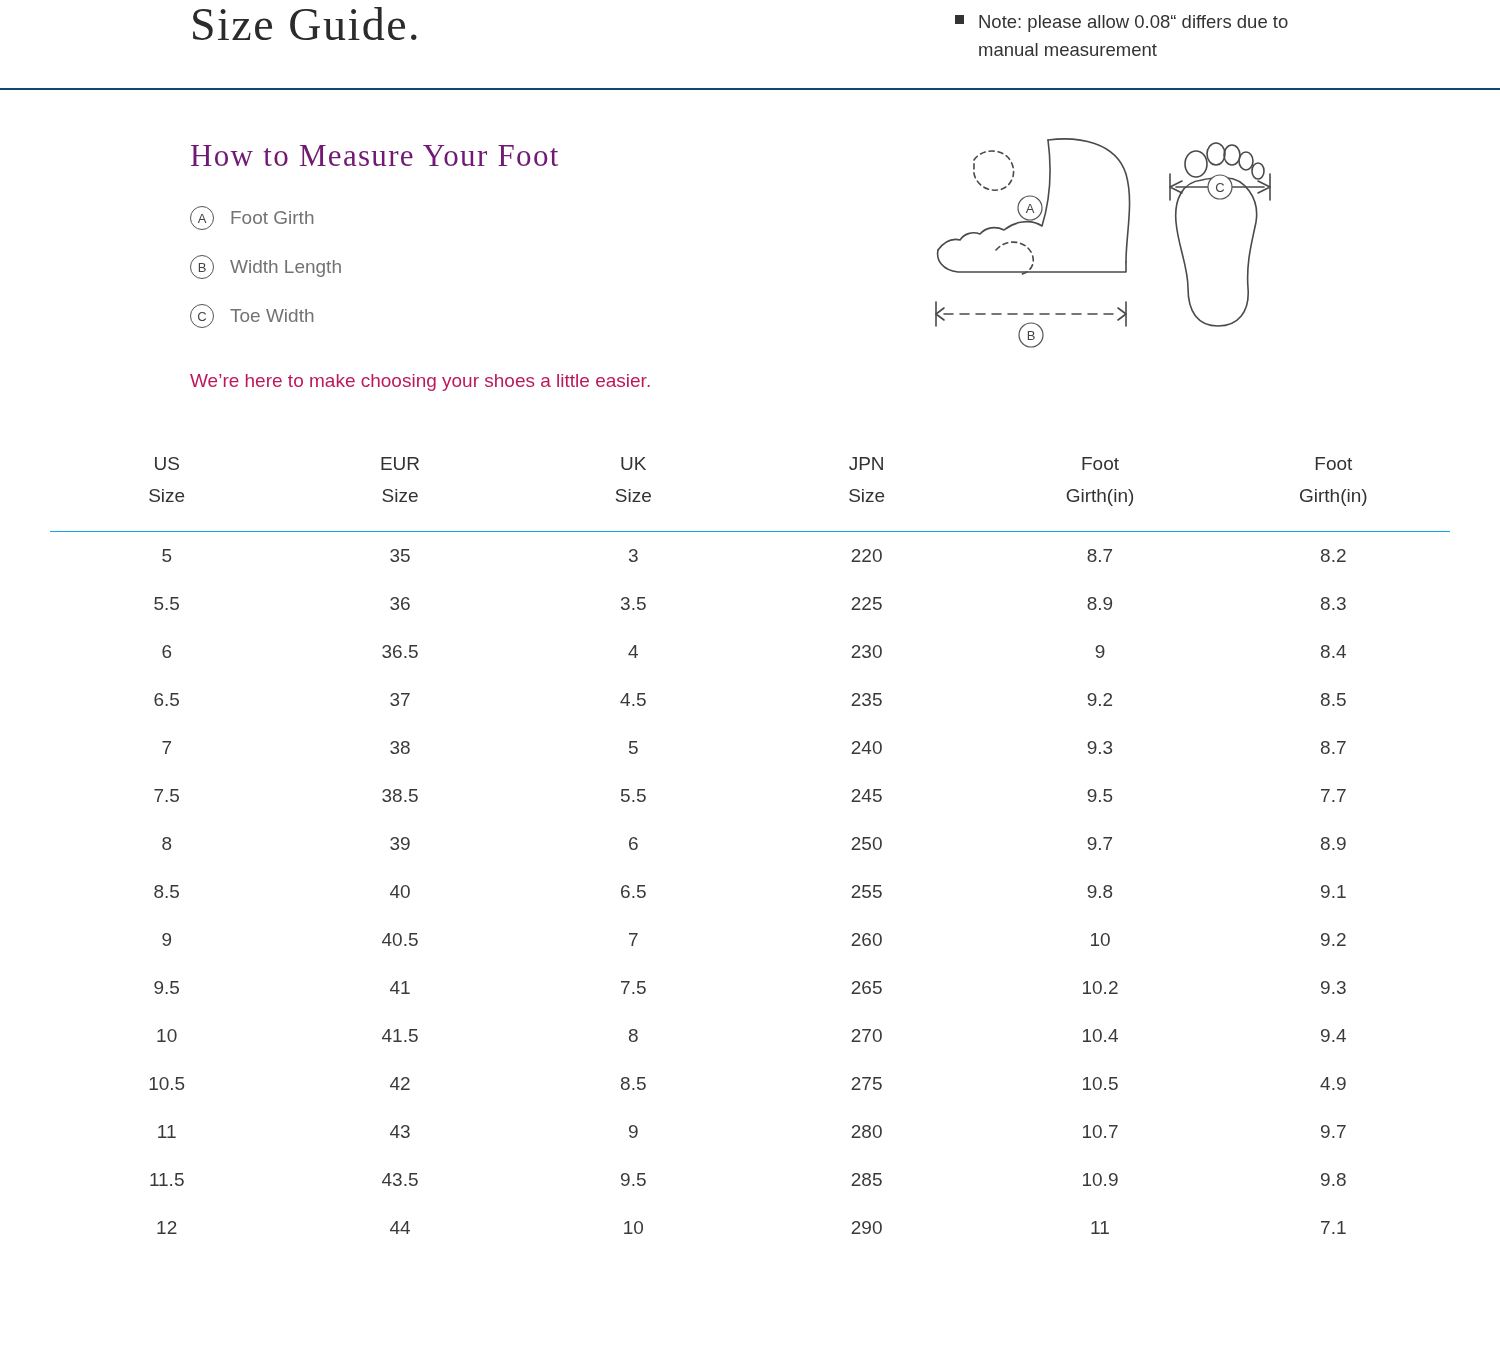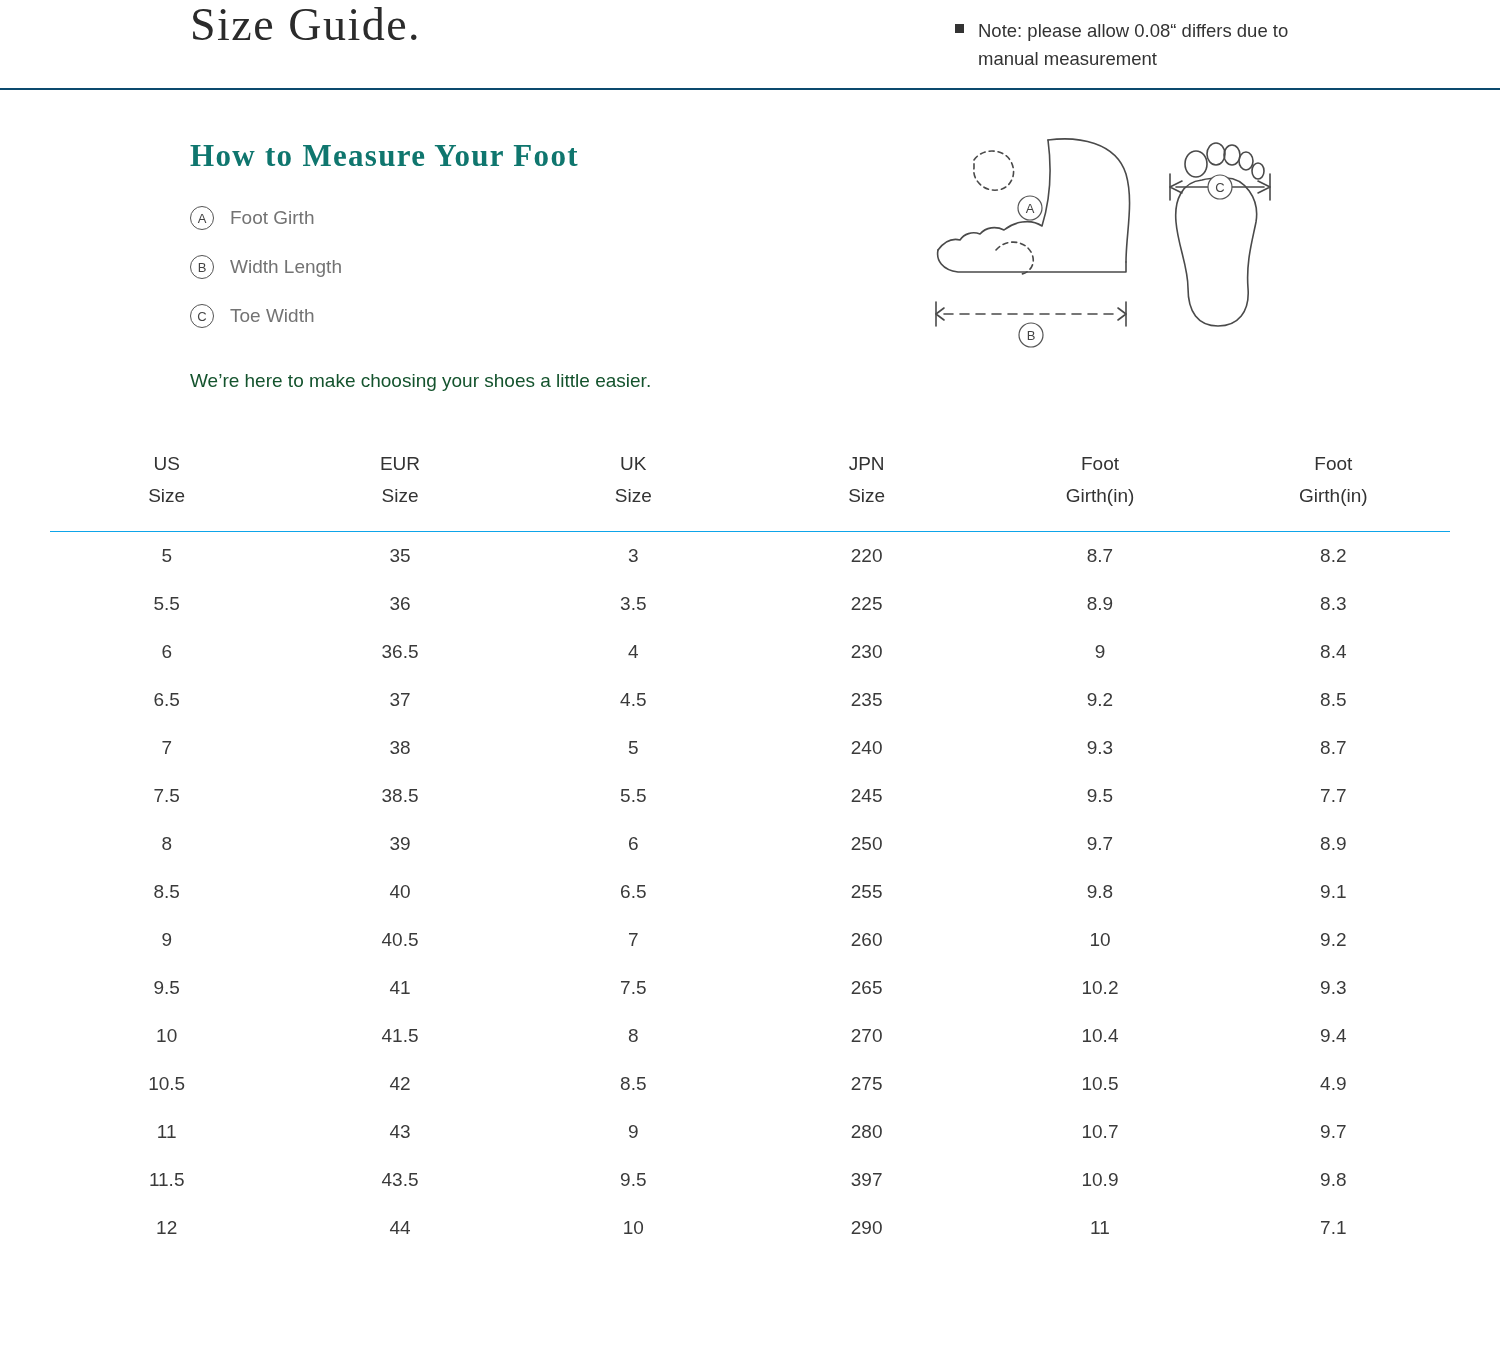--- a/index.html
+++ b/index.html
@@ -29,21 +29,21 @@
     top: -2px;
     font-family: "Liberation Serif", serif;
     font-size: 46px;
     letter-spacing: 1.5px;
     color: #2b2b2b;
     font-weight: 400;
   }
   .note {
     position: absolute;
     left: 955px;
-    top: 17px;
+    top: 8px;
     display: flex;
     gap: 14px;
     align-items: flex-start;
   }
   .note-bullet {
     width: 9px;
     height: 9px;
     background: #333;
     margin-top: 7px;
     flex: 0 0 auto;
@@ -58,23 +58,23 @@
   
   .measure {
     position: relative;
     padding-left: 190px;
     padding-top: 48px;
   }
   .section-title {
     font-family: "Liberation Serif", serif;
     font-size: 31px;
     letter-spacing: 1.3px;
-    color: #0f766e;
+    color: #701a75;
     margin: 0 0 32px 0;
-    font-weight: 700;
+    font-weight: 400;
   }
   .legend-row {
     display: flex;
     align-items: center;
     gap: 16px;
     margin-bottom: 25px;
   }
   .circ {
     width: 22px;
     height: 22px;
@@ -88,21 +88,21 @@
     font-family: "Liberation Sans", sans-serif;
     flex: 0 0 auto;
   }
   .legend-label {
     font-size: 19px;
     color: #737373;
   }
   .tagline {
     margin-top: 42px;
     font-size: 19px;
-    color: #14532d;
+    color: #be185d;
   }
 
   .diagram {
     position: absolute;
     right: 170px;
     top: 40px;
     width: 400px;
     height: 240px;
   }
 
@@ -348,21 +348,21 @@
           <td>43</td>
           <td>9</td>
           <td>280</td>
           <td>10.7</td>
           <td>9.7</td>
         </tr>
         <tr>
           <td>11.5</td>
           <td>43.5</td>
           <td>9.5</td>
-          <td>397</td>
+          <td>285</td>
           <td>10.9</td>
           <td>9.8</td>
         </tr>
         <tr>
           <td>12</td>
           <td>44</td>
           <td>10</td>
           <td>290</td>
           <td>11</td>
           <td>7.1</td>

